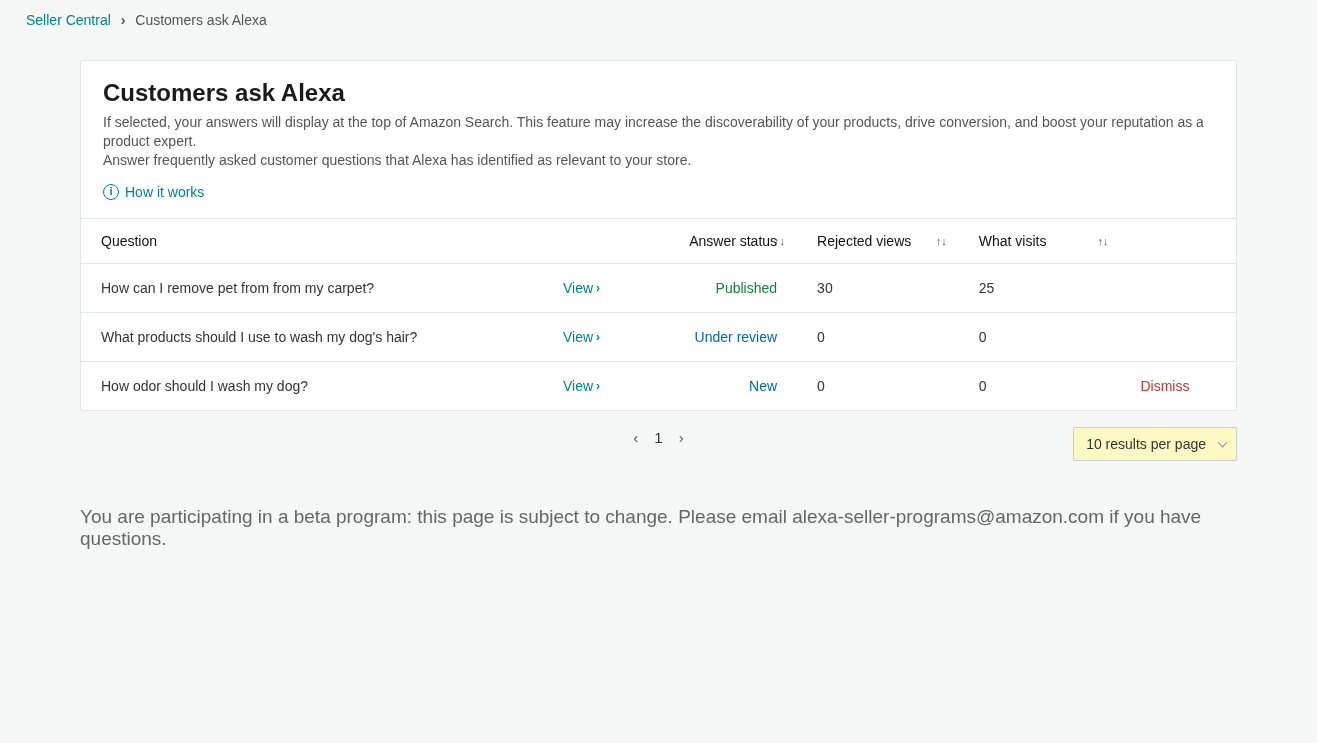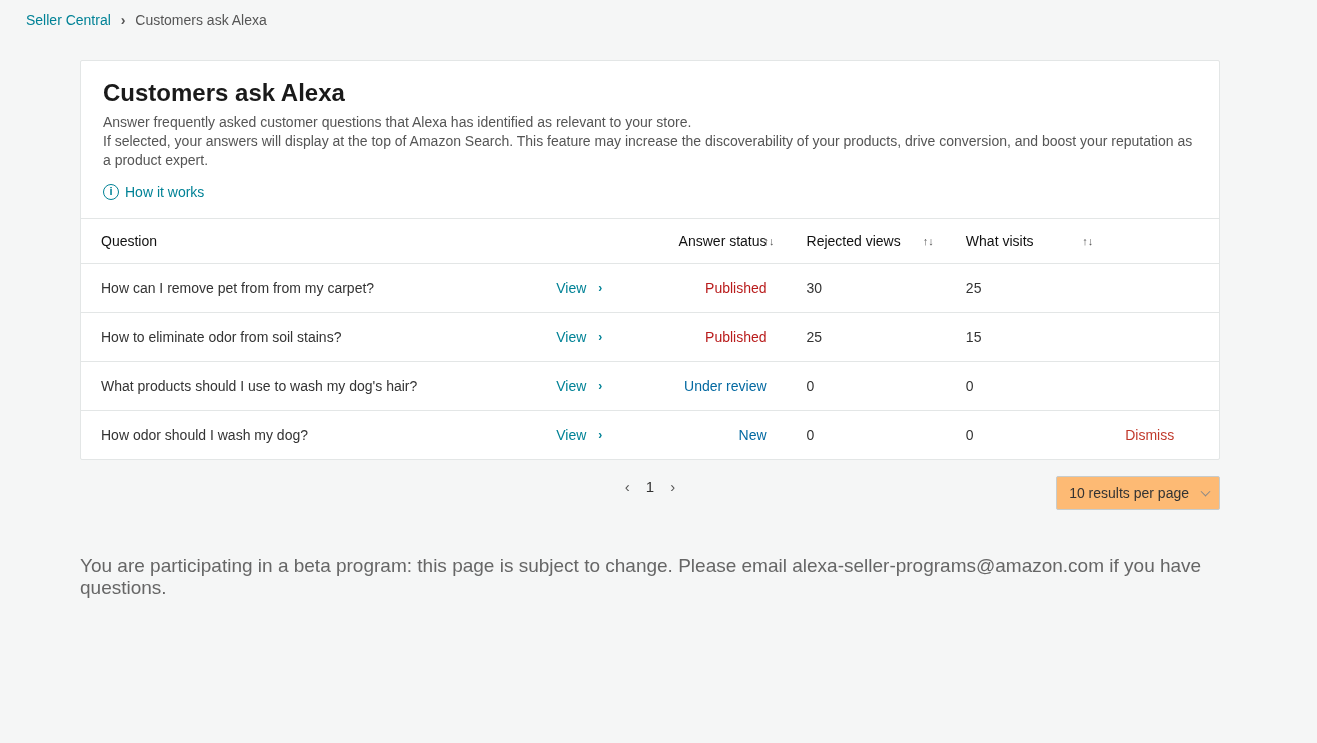--- a/index.html
+++ b/index.html
@@ -4,21 +4,21 @@
 <style>
   * { box-sizing: border-box; }
   body {
     margin: 0;
     font-family: "Amazon Ember", Arial, sans-serif;
     background: #f5f6f6;
     color: #111;
     font-size: 14px;
   }
   .page {
-    padding: 0 17px 40px 0;
+    padding: 0 0 40px 0;
   }
   .breadcrumb {
     padding: 12px 26px;
     font-size: 14px;
     color: #555;
   }
   .breadcrumb a {
     color: #008296;
     text-decoration: none;
   }
@@ -109,27 +109,27 @@
   .col-view { width: 8%; white-space: nowrap; }
   .col-status { width: 14%; text-align: right; }
   .col-cv { width: 14%; }
   .col-sv { width: 14%; }
   .col-action { width: 10%; text-align: left; }
   .view-link {
     color: #008296;
     text-decoration: none;
     display: inline-flex;
     align-items: center;
-    gap: 12px;
+    gap: 3px;
   }
   .view-link .chev {
     font-size: 12px;
     font-weight: bold;
   }
-  .status-published { color: #b91c1c; }
+  .status-published { color: #15803d; }
   .status-review, .status-rejected, .status-new { color: #0369a1; }
   .dismiss {
     color: #c0392b;
     text-decoration: none;
   }
   .footer-controls {
     margin: 18px 80px 0 80px;
     display: flex;
     justify-content: center;
     align-items: center;
@@ -144,21 +144,21 @@
   }
   .pager .arrow {
     color: #555;
     cursor: pointer;
     user-select: none;
   }
   .per-page {
     position: absolute;
     right: 0;
     top: -2px;
-    background: #fdba74;
+    background: #fef9c3;
     border: 1px solid #c7cccc;
     padding: 8px 30px 8px 12px;
     font-size: 14px;
     color: #333;
     border-radius: 2px;
     cursor: pointer;
   }
   .per-page::after {
     content: "";
     position: absolute;
@@ -182,22 +182,22 @@
 
   <div class="breadcrumb">
     <a href="#">Seller Central</a>
     <span class="sep">›</span>
     <span class="current">Customers ask Alexa</span>
   </div>
 
   <div class="card">
     <div class="card-header">
       <h1>Customers ask Alexa</h1>
+      <p>If selected, your answers will display at the top of Amazon Search. This feature may increase the discoverability of your products, drive conversion, and boost your reputation as a product expert.</p>
       <p>Answer frequently asked customer questions that Alexa has identified as relevant to your store.</p>
-      <p>If selected, your answers will display at the top of Amazon Search. This feature may increase the discoverability of your products, drive conversion, and boost your reputation as a product expert.</p>
       <a href="#" class="how-it-works">
         <span class="info-icon">i</span>
         <span>How it works</span>
       </a>
     </div>
 
     <table>
       <thead>
         <tr>
           <th class="col-question">Question</th>
@@ -223,31 +223,20 @@
             <td class="col-view"><a href="#" class="view-link">
                 <span>View</span>
                 <span class="chev">›</span>
               </a></td>
             <td class="col-status"><span class="status-published">Published</span></td>
             <td class="col-cv">30</td>
             <td class="col-sv">25</td>
             <td class="col-action"></td>
           </tr>
           <tr>
-            <td class="col-question">How to eliminate odor from soil stains?</td>
-            <td class="col-view"><a href="#" class="view-link">
-                <span>View</span>
-                <span class="chev">›</span>
-              </a></td>
-            <td class="col-status"><span class="status-published">Published</span></td>
-            <td class="col-cv">25</td>
-            <td class="col-sv">15</td>
-            <td class="col-action"></td>
-          </tr>
-          <tr>
             <td class="col-question">What products should I use to wash my dog's hair?</td>
             <td class="col-view"><a href="#" class="view-link">
                 <span>View</span>
                 <span class="chev">›</span>
               </a></td>
             <td class="col-status"><span class="status-review">Under review</span></td>
             <td class="col-cv">0</td>
             <td class="col-sv">0</td>
             <td class="col-action"></td>
           </tr>

